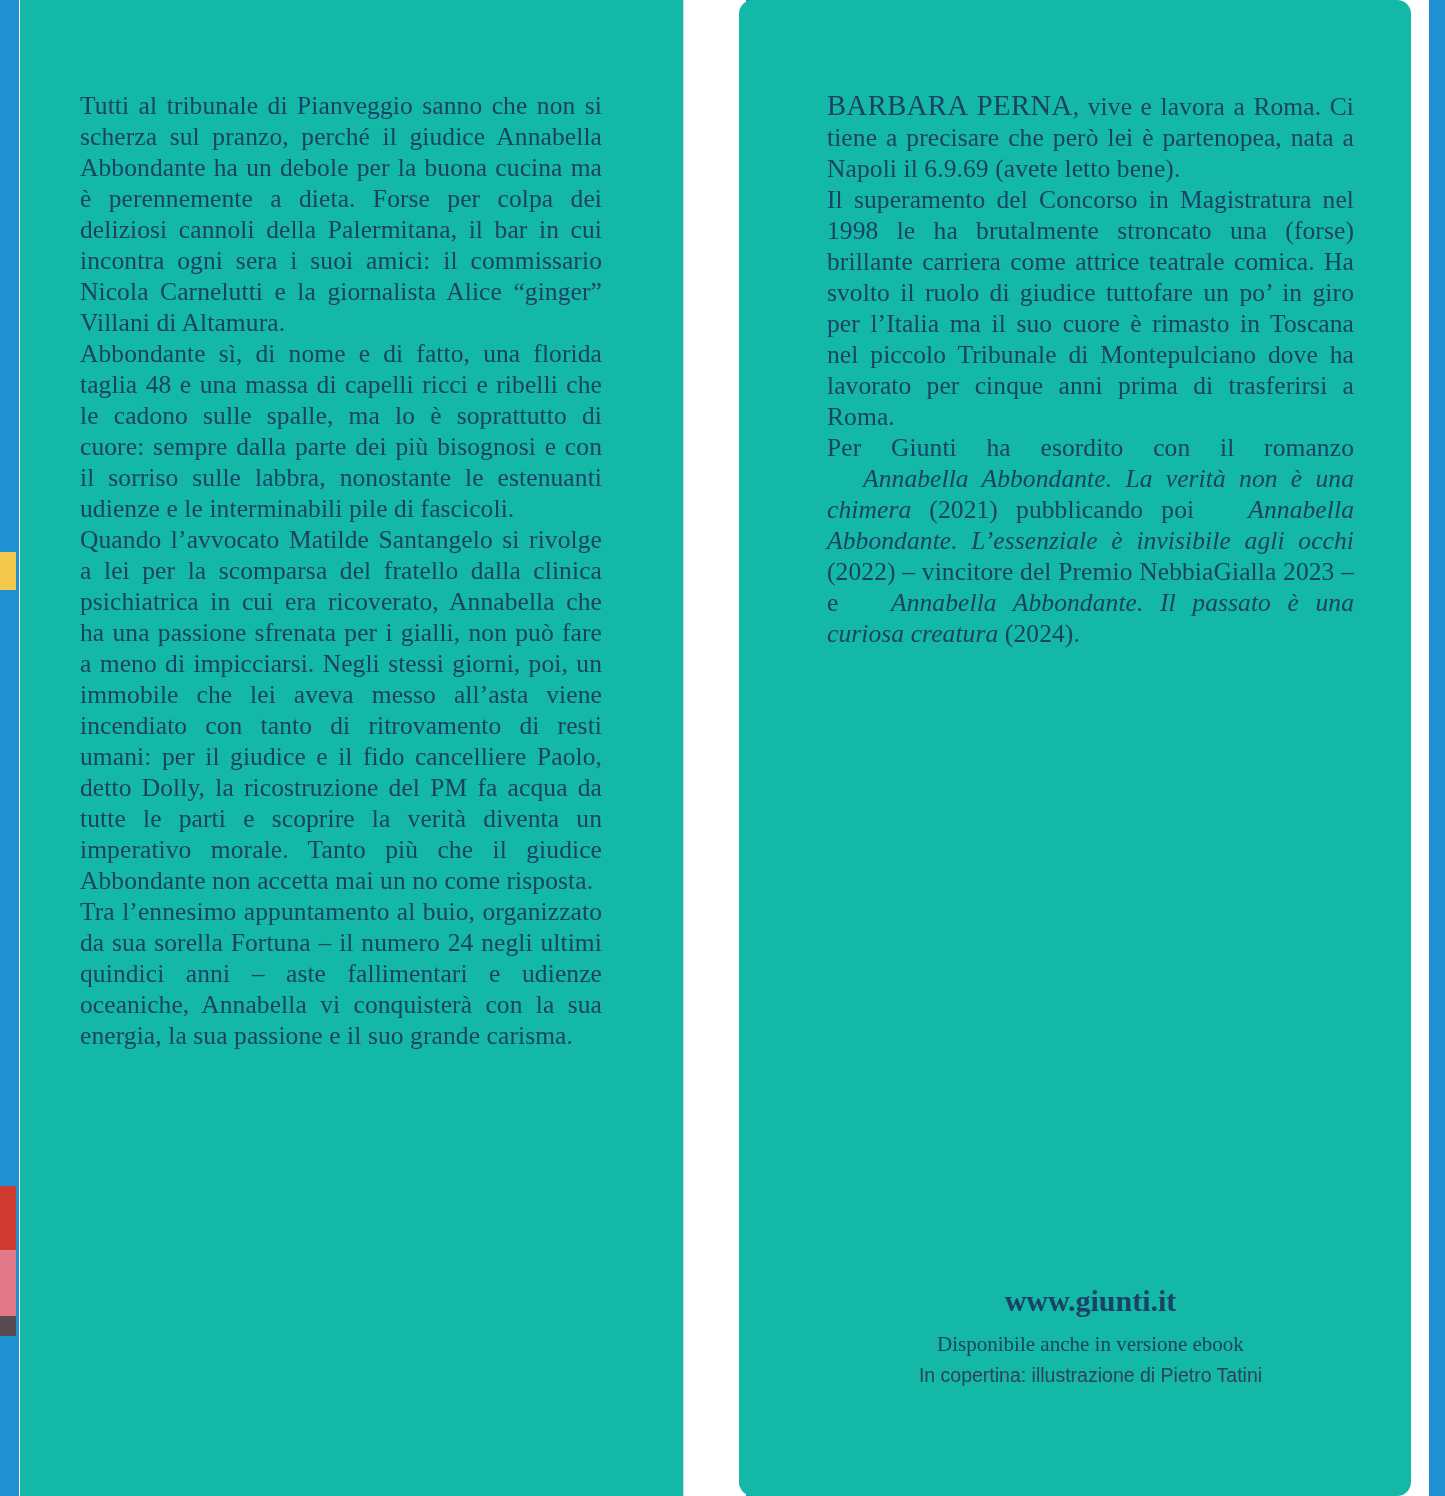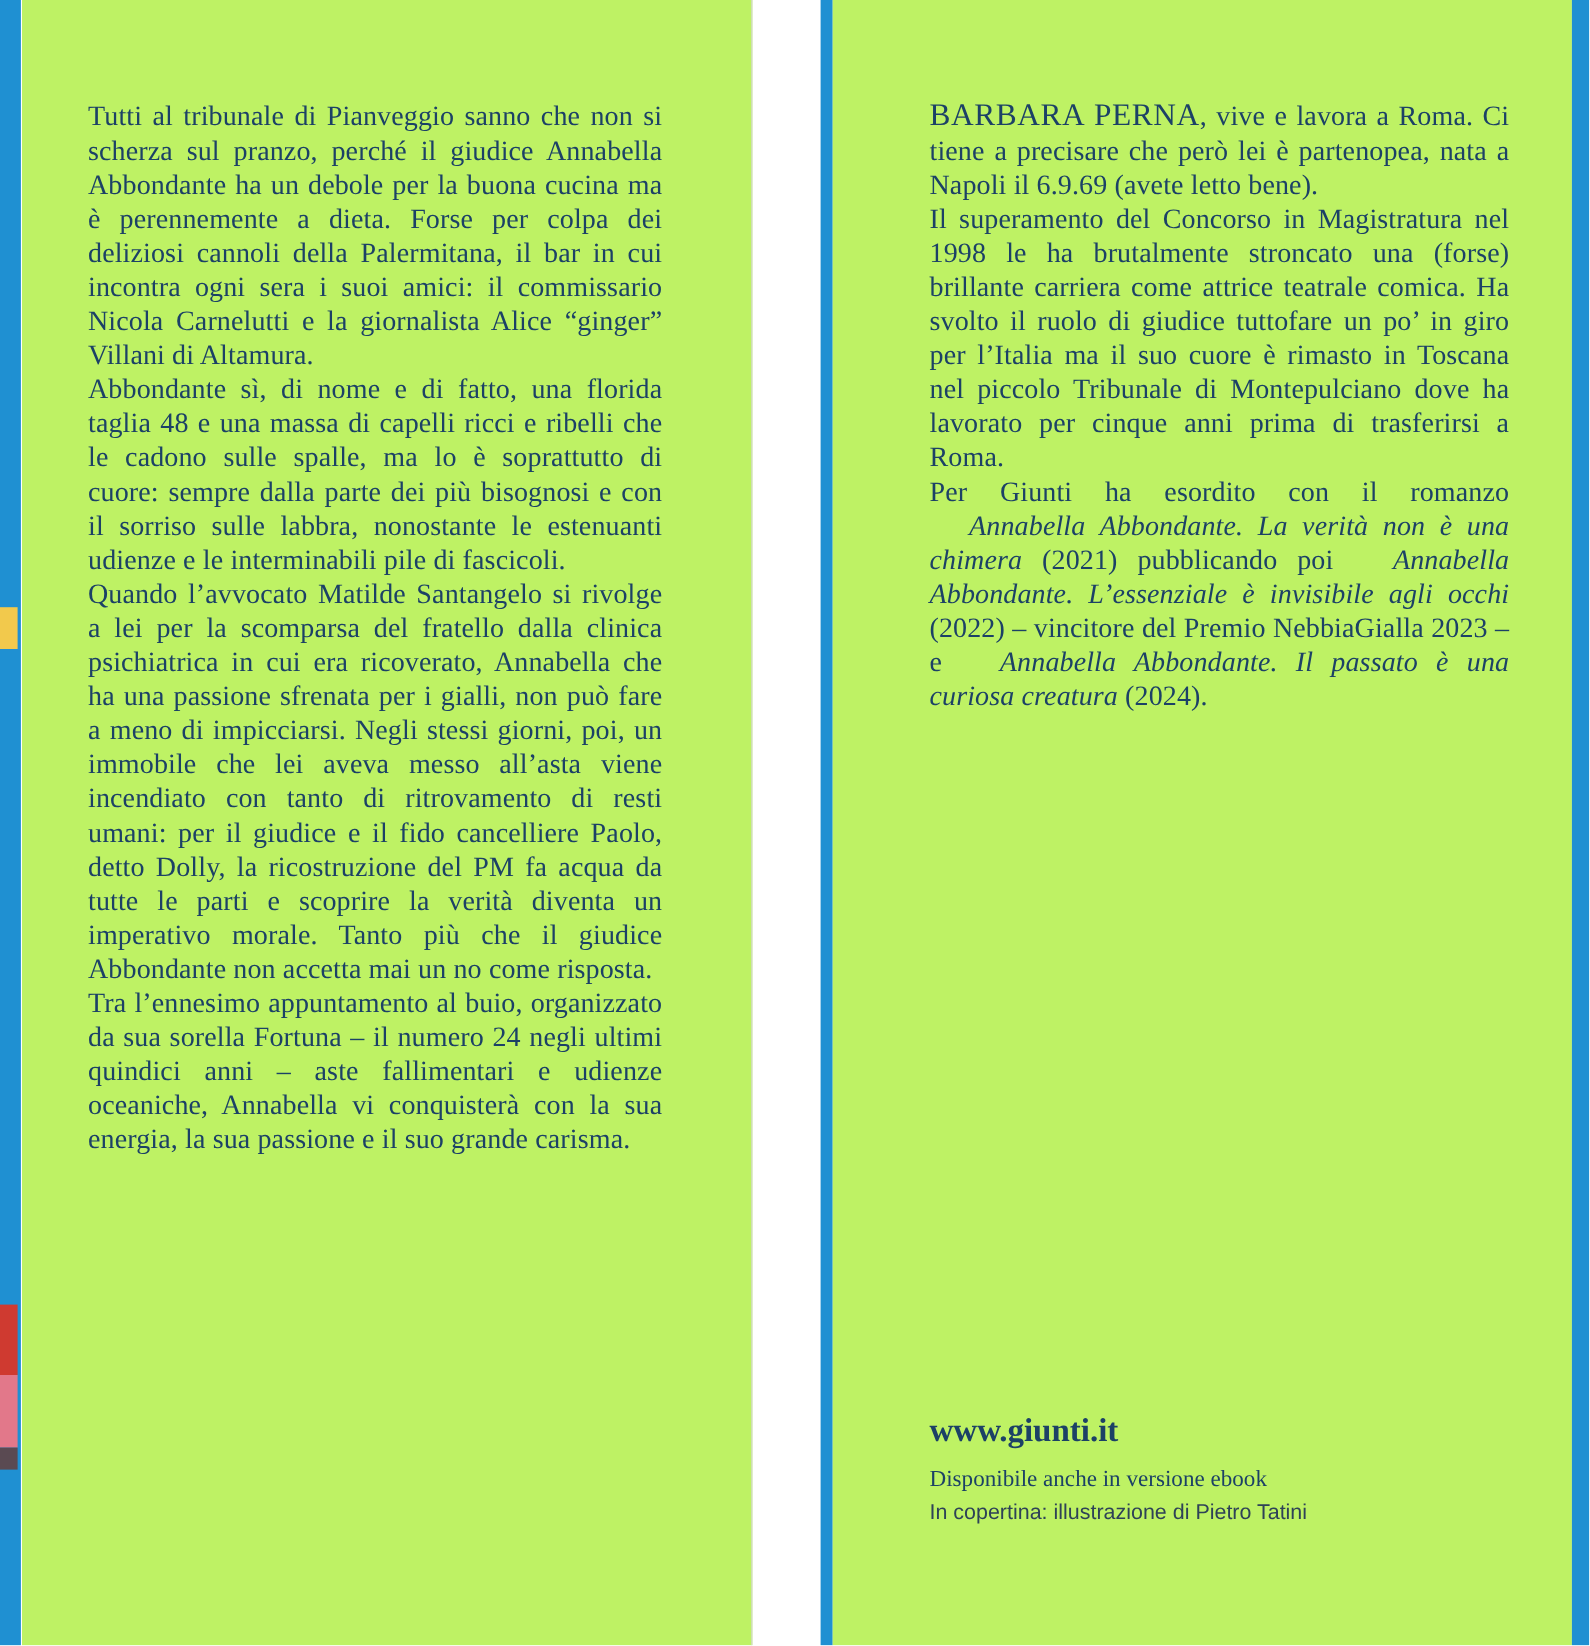--- a/index.html
+++ b/index.html
@@ -29,24 +29,24 @@
   .fragment { position: absolute; left: 0; width: 16px; }
   .fragment.f-yellow { top: 552px;  height: 38px; background: #f2c94c; }
   .fragment.f-red    { top: 1186px; height: 64px; background: #cf3a30; }
   .fragment.f-pink   { top: 1250px; height: 66px; background: #e2788a; }
   .fragment.f-dark   { top: 1316px; height: 20px; background: #5a4a52; }
 
   .page {
     position: absolute;
     top: 0;
     height: 100%;
-    background: #bef264;
+    background: #14b8a6;
   }
   .page.left  { left: 20px;  width: 663px; border-right: 1px solid #d6d6d6; }
-  .page.right { left: 757px; width: 672px; }
+  .page.right { left: 739px; width: 672px; border-radius: 14px; }
 
   .flap-text {
     position: absolute;
     text-align: justify;
     font-size: 25.5px;
     line-height: 31px;
     hyphens: auto;
     -webkit-hyphens: auto;
     letter-spacing: 0.1px;
   }
@@ -55,21 +55,21 @@
   .right-text { left: 88px; top: 90px; width: 527px; }   
 
   .seg-italic { font-style: italic; margin-left: 36px; }
   .seg-name   { font-size: 1.12em; letter-spacing: 0.5px; }
 
   .flap-footer {
     position: absolute;
     left: 88px;
     top: 1283px;
     width: 527px;
-    text-align: left;
+    text-align: center;
   }
   .website {
     font-weight: bold;
     font-size: 30px;
     line-height: 36px;
   }
   .ebook-note {
     font-size: 21px;
     line-height: 33px;
     margin-top: 9px;

